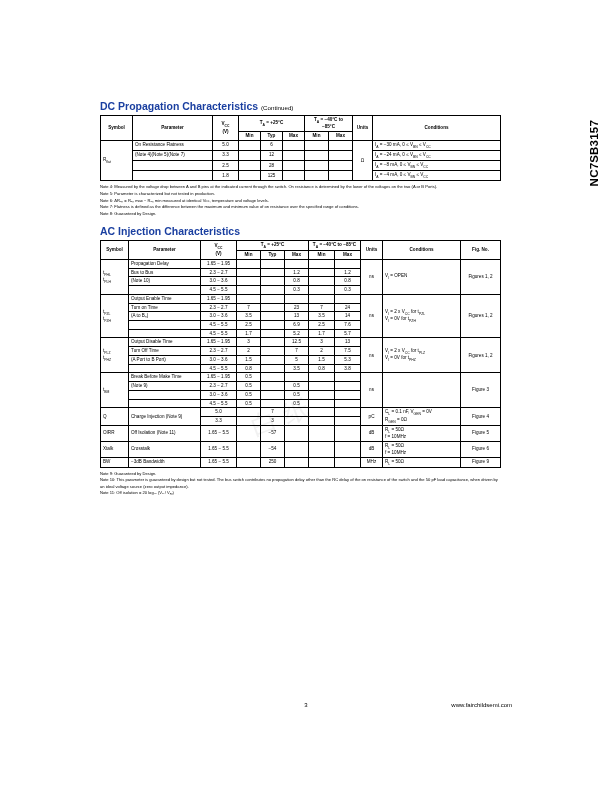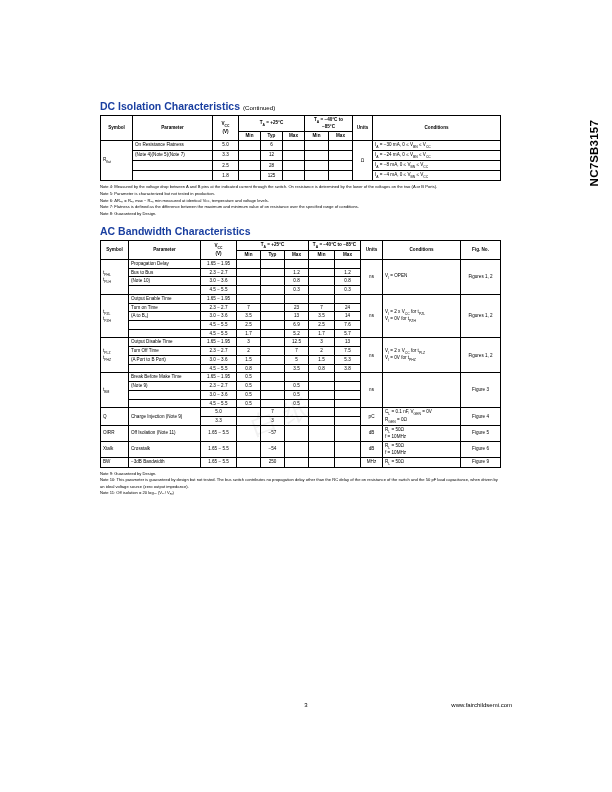--- a/index.html
+++ b/index.html
@@ -73,21 +73,21 @@
 
 <div class="page">
 
   <div class="watermark">白 纸</div>
 
   <div class="sidetitle">NC7SB3157</div>
 
   <div class="content">
 
     <div class="sec-head">
-      <span>DC Isolation Characteristics</span>
+      <span>DC Propagation Characteristics</span>
       <span class="cont">(Continued)</span>
     </div>
 
     <table>
       <colgroup>
         <col style="width:32px">
           <col style="width:80px">
           <col style="width:26px">
         <col style="width:22px">
           <col style="width:22px">
@@ -179,21 +179,21 @@
 
     <div class="notes">
       <div>Note 4: Measured by the voltage drop between A and B pins at the indicated current through the switch. On resistance is determined by the lower of the voltages on the two (A or B Ports).</div>
       <div>Note 5: Parameter is characterized but not tested in production.</div>
       <div>Note 6: ΔRₒₙ = Rₒₙ max − Rₒₙ min measured at identical Vᴄᴄ, temperature and voltage levels.</div>
       <div>Note 7: Flatness is defined as the difference between the maximum and minimum value of on resistance over the specified range of conditions.</div>
       <div>Note 8: Guaranteed by Design.</div>
     </div>
 
     <div class="sec-head sec2">
-      <span>AC Bandwidth Characteristics</span>
+      <span>AC Injection Characteristics</span>
     </div>
 
     <table>
       <colgroup>
         <col style="width:28px">
           <col style="width:72px">
           <col style="width:36px">
         <col style="width:24px">
           <col style="width:24px">
           <col style="width:24px">

